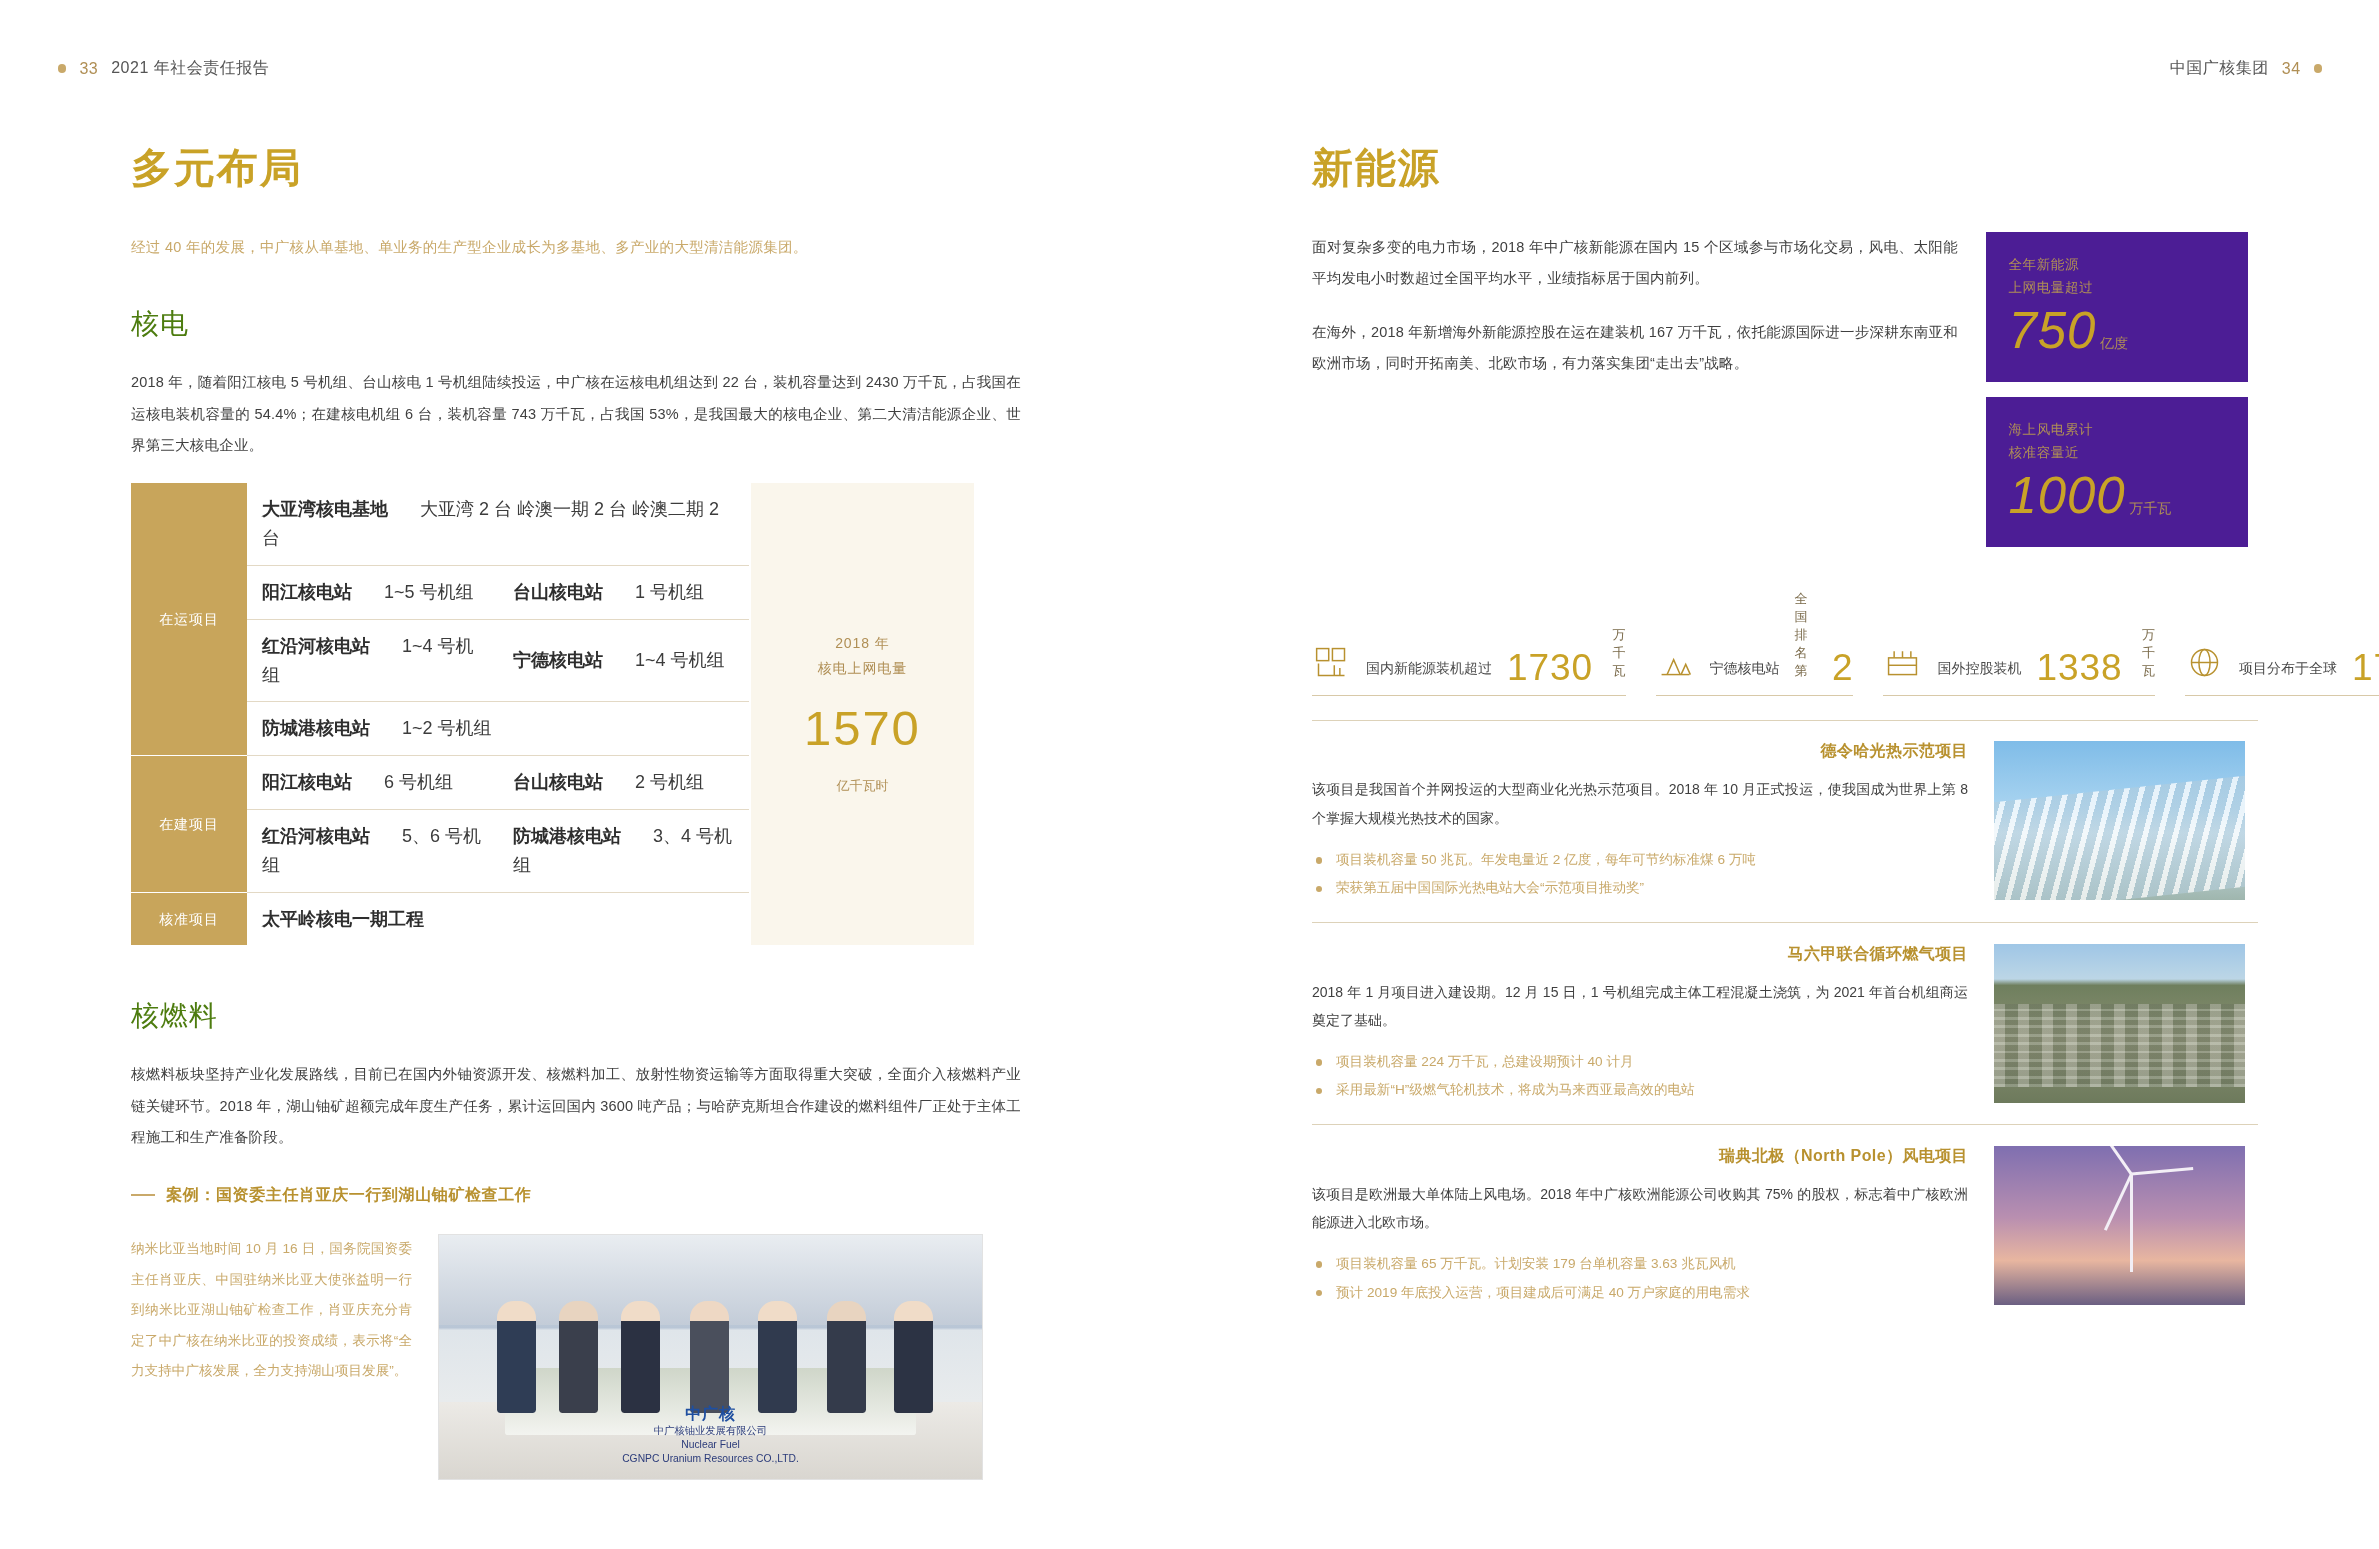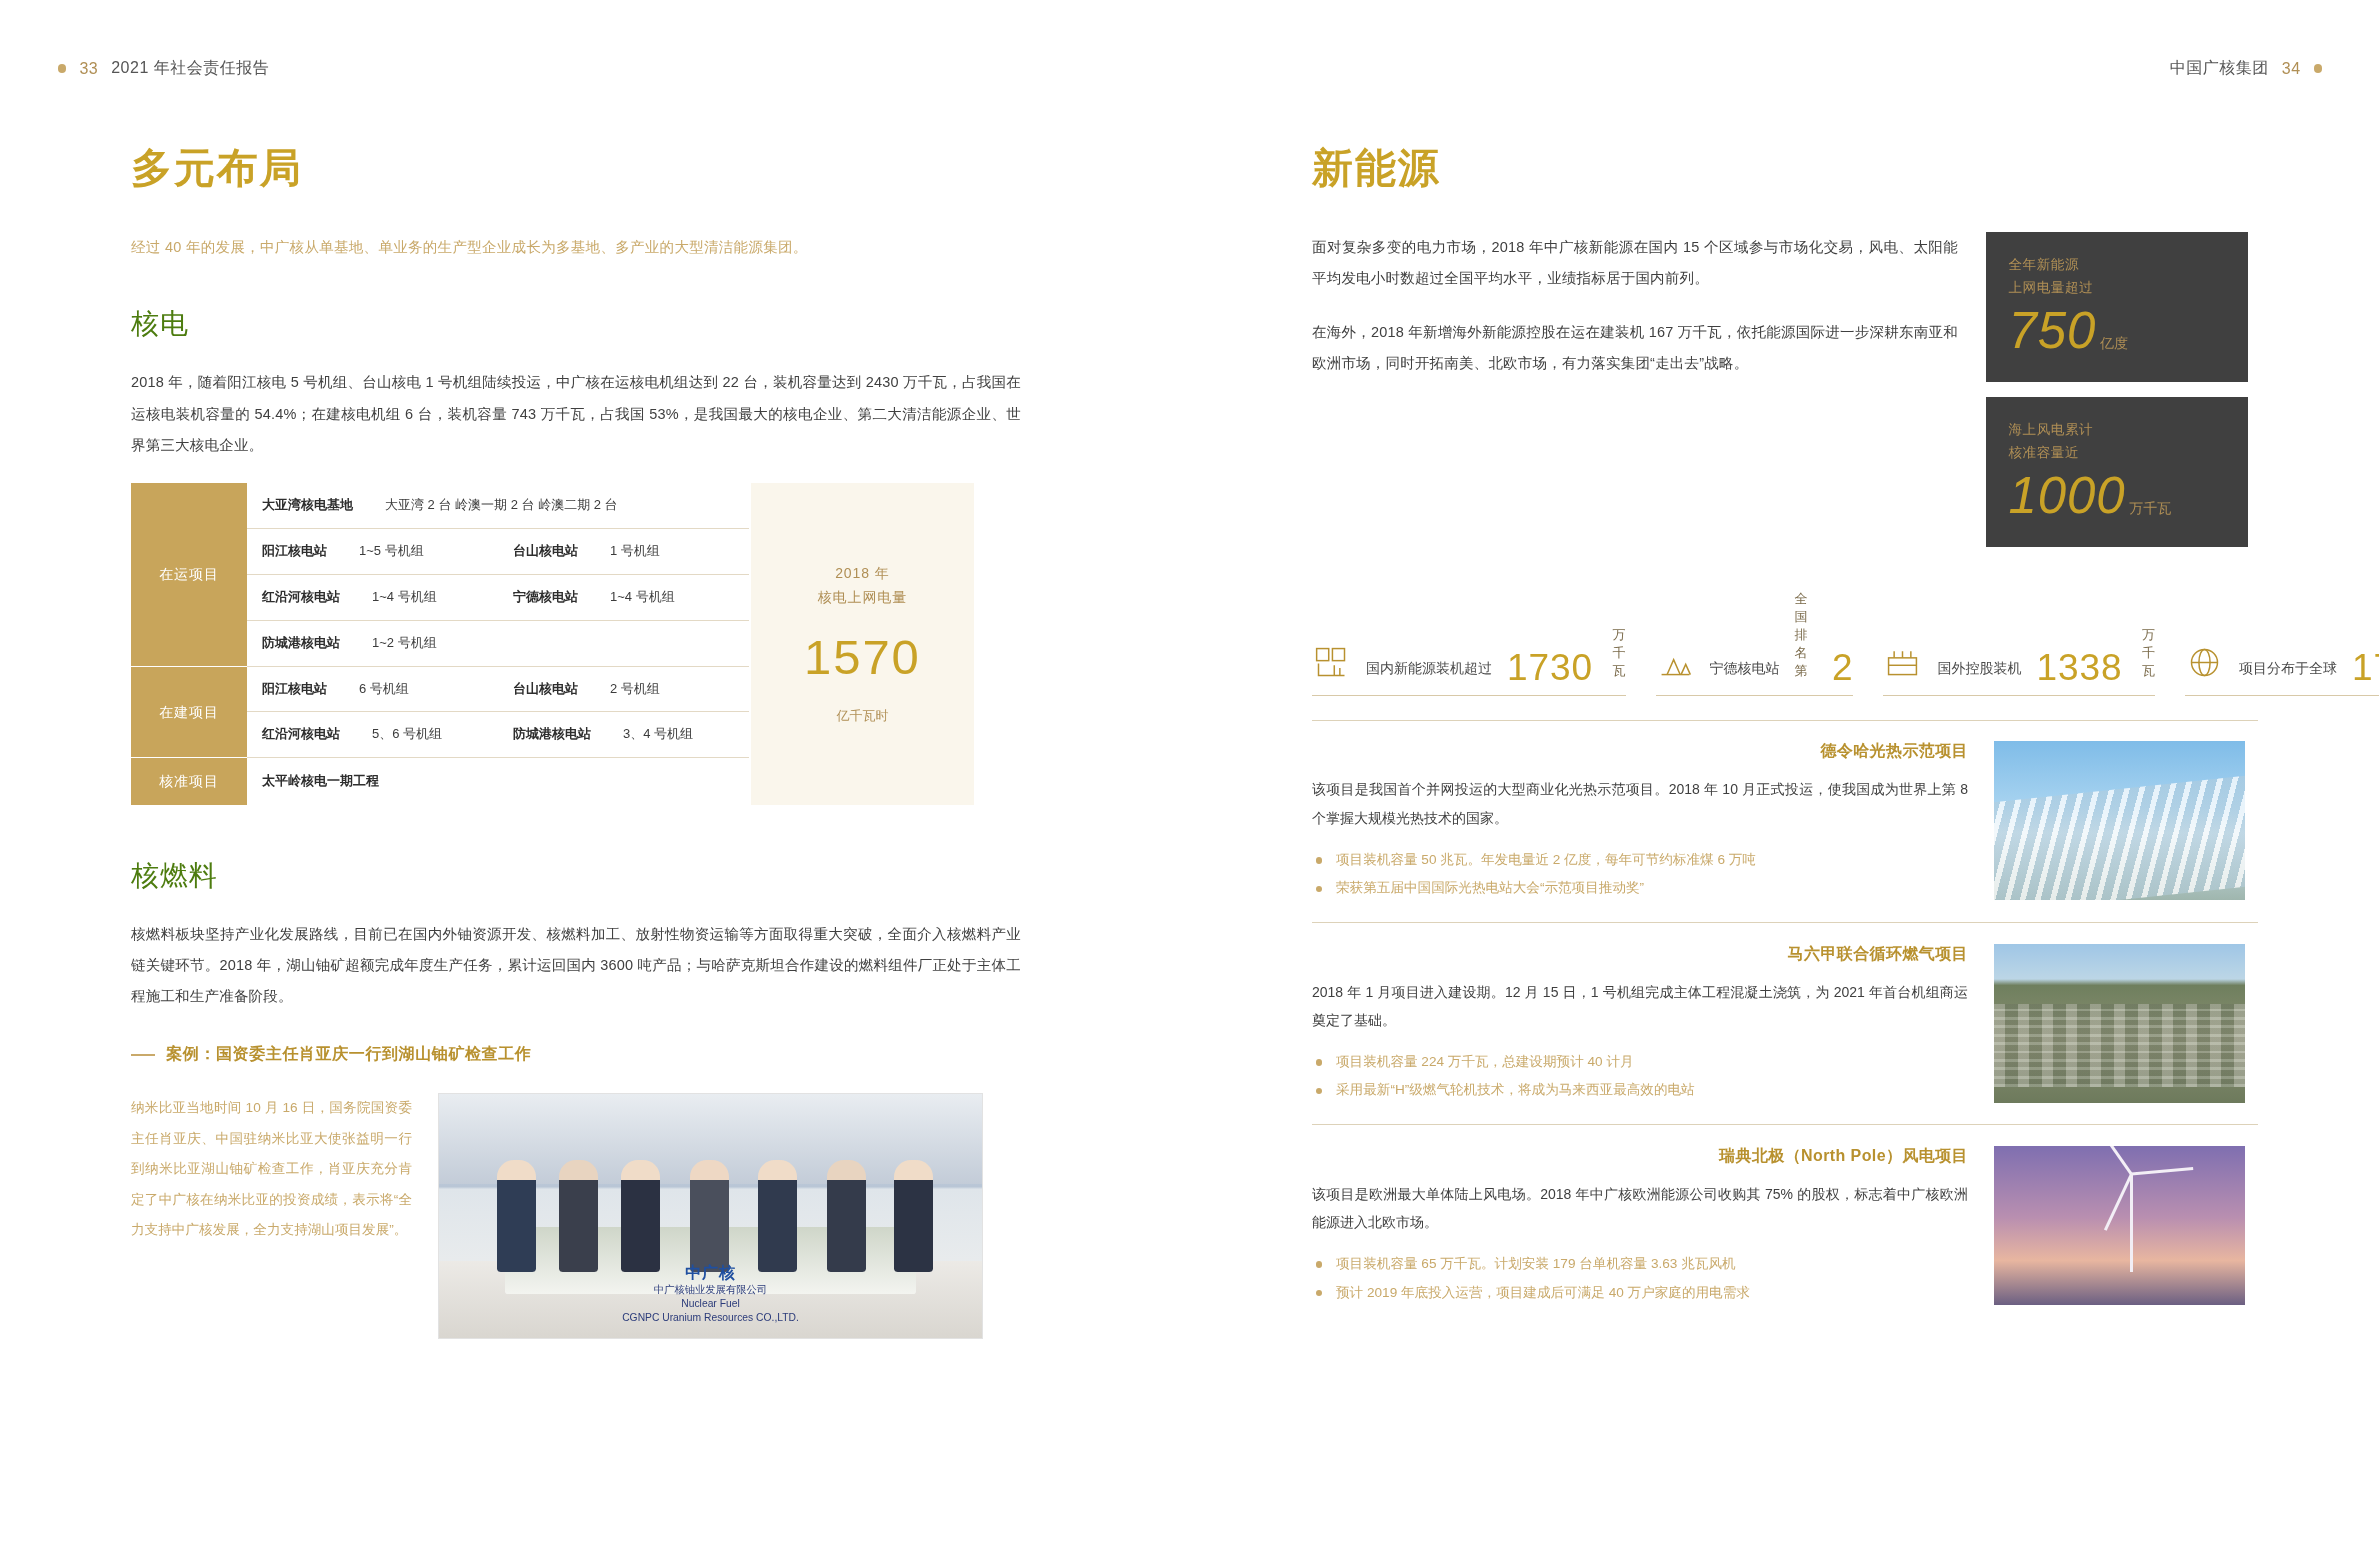--- a/index.html
+++ b/index.html
@@ -101,21 +101,21 @@
     margin: 15px 0 52px 0;
     width: 843px;
   }
   .tbl {
     border-collapse: collapse;
     width: 618px;
     table-layout: fixed;
   }
   .tbl td {
     padding: 12px 15px;
-    font-size: 13px;
+    font-size: 18px;
     color: #3c3c3c;
     border-bottom: 0.9px solid #e3d9c5;
     vertical-align: middle;
     line-height: 1.6;
   }
   .tbl td.cat {
     background: #c8a55b;
     color: #fff;
     font-size: 14px;
     text-align: center;
@@ -213,21 +213,21 @@
     color: #1f4fa0;
     font-weight: bold;
     letter-spacing: 0.9px;
   }
 
   
   .right-top { display: flex; gap: 28px; }
   .right-text { width: 646px; }
   .gold-cards { width: 262px; display: flex; flex-direction: column; gap: 15px; }
   .gold-card {
-    background: #404040;
+    background: #4c1d95;
     padding: 20.6px 22.5px 24px 22.5px;
     color: #b08f55;
     line-height: 1.7;
     position: relative;
   }
   .gold-card .lbl { font-size: 13.6px; letter-spacing: 0.5px; }
   .gold-card .big {
     font-size: 51px;
     color: #c9a227;
     letter-spacing: 0.9px;

